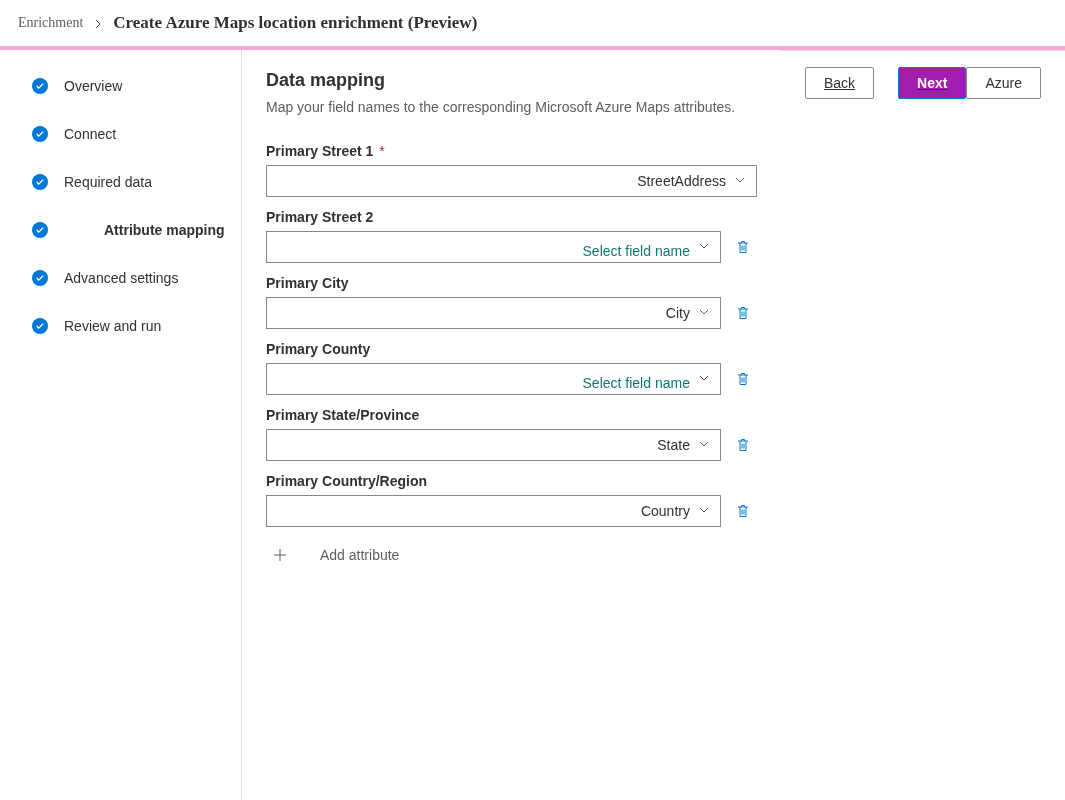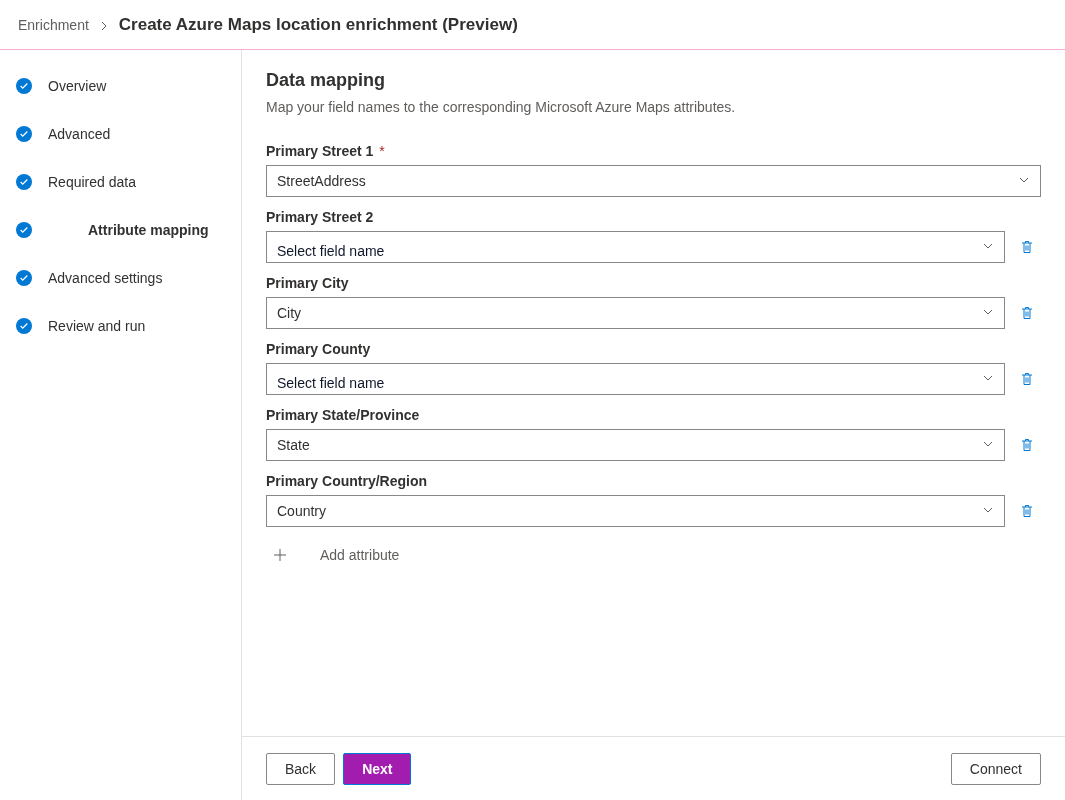--- a/index.html
+++ b/index.html
@@ -1,57 +1,57 @@
 <!DOCTYPE html>
 <html><head>
   <meta charset="utf-8">
   <style>
     * { box-sizing: border-box; margin: 0; padding: 0; }
     body { font-family: "Segoe UI", -apple-system, BlinkMacSystemFont, sans-serif; font-size: 14px; color: #323130; background: #fff; width: 1065px; height: 800px; overflow: hidden; }
 
-    .breadcrumb { height: 50px; display: flex; align-items: center; padding: 0 18px; border-bottom: 1px solid #f9a8d4; }
+    .breadcrumb { height: 50px; display: flex; align-items: center; padding: 0 18px; border-bottom: 4px solid #f9a8d4; font-family: Liberation Serif, serif; }
     .breadcrumb-root { color: #605e5c; font-size: 14px; }
     .breadcrumb-sep { margin: 0 10px; color: #605e5c; }
     .breadcrumb-sep svg { vertical-align: middle; }
     .breadcrumb-current { font-size: 17px; font-weight: 600; color: #323130; }
 
     .content-area { display: flex; height: calc(100% - 50px); }
 
-    .sidebar { width: 242px; border-right: 1px solid #e1e1e1; padding: 28px 0; }
+    .sidebar { width: 242px; border-right: 1px solid #e1e1e1; padding: 28px 16px; }
     .step { display: flex; align-items: center; padding-left: 16px; margin-bottom: 32px; position: relative; cursor: default; }
     .step-icon { width: 16px; height: 16px; border-radius: 50%; background: #0078d4; display: inline-flex; align-items: center; justify-content: center; margin-right: 16px; flex-shrink: 0; }
     .step-icon svg { fill: #fff; width: 10px; height: 10px; }
     .step-label { font-size: 14px; color: #323130; }
     .step.active .step-label { font-weight: 600; margin-left: 40px; }
     .step.completed .step-label { font-weight: 400; }
 
-    .main { flex: 1; display: flex; flex-direction: column; }
+    .main { flex: 1; display: flex; flex-direction: row; }
     .scroll-region { flex: 1; padding: 20px 24px 0 24px; overflow-y: auto; }
     .main-title { font-size: 18px; font-weight: 600; margin-bottom: 8px; }
     .main-desc { font-size: 14px; color: #605e5c; margin-bottom: 28px; }
 
     .section-title { font-size: 16px; font-weight: 600; margin-bottom: 14px; }
 
     .field-group { margin-bottom: 12px; }
     .field-label { font-size: 14px; font-weight: 600; margin-bottom: 6px; display: block; }
     .required-asterisk { color: #a4262c; font-weight: normal; margin-left: 2px; }
-    .select-box { flex: 1; height: 32px; border: 1px solid #8a8886; background: #fff; display: flex; align-items: center; justify-content: space-between; padding: 0 10px; cursor: pointer; max-width: 784px; position: relative; }
+    .select-box { flex: 1; height: 32px; border: 1px solid #8a8886; background: #fff; display: flex; align-items: center; justify-content: flex-end; padding: 0 10px; cursor: pointer; max-width: 784px; position: relative; }
     .select-value { font-size: 14px; color: #323130; }
-    .select-value.placeholder { color: #0f172a; margin-top: 8px; }
+    .select-value.placeholder { color: #0f766e; margin-top: 8px; }
     .select-chevron { flex-shrink: 0; margin-left: 8px; }
     .select-chevron svg { width: 12px; height: 12px; }
 
     .delete-btn { width: 28px; height: 28px; display: flex; align-items: center; justify-content: center; margin-left: 8px; cursor: pointer; background: none; border: none; }
     .delete-btn svg { width: 16px; height: 16px; stroke: #0078d4; fill: none; }
 
     .add-attr-btn { display: flex; align-items: center; background: none; border: none; cursor: pointer; color: #605e5c; padding: 8px 6px; margin-top: 4px; font-size: 14px; gap: 24px; }
     .add-attr-btn svg { width: 16px; height: 16px; margin-right: 8px; }
 
     .footer { border-top: 1px solid #e1e1e1; height: 64px; display: flex; align-items: center; padding: 0 24px; justify-content: space-between; }
-    .footer-left { display: flex; gap: 8px; }
+    .footer-left { display: flex; gap: 24px; text-decoration: underline; }
     .btn { height: 32px; padding: 0 18px; font-size: 14px; border-radius: 2px; cursor: pointer; border: 1px solid #8a8886; background: #fff; color: #323130; }
     .btn.primary { background: #a21caf; border-color: #0078d4; color: #fff; font-weight: 600; }
 
     .field-row-wrap { display: flex; align-items: center; width: 100%; }
   </style>
 </head>
 <body>
 
 <div class="breadcrumb">
   <span class="breadcrumb-root">Enrichment</span>
@@ -73,21 +73,21 @@
           </svg>
         </span>
       <span class="step-label">Overview</span>
     </div>
     <div class="step completed">
       <span class="step-icon">
           <svg viewBox="0 0 12 12">
             <path d="M4.5 7.5 L2.5 5.5 L1.5 6.5 L4.5 9.5 L10.5 3.5 L9.5 2.5 Z"></path>
           </svg>
         </span>
-      <span class="step-label">Advanced</span>
+      <span class="step-label">Connect</span>
     </div>
     <div class="step completed">
       <span class="step-icon">
           <svg viewBox="0 0 12 12">
             <path d="M4.5 7.5 L2.5 5.5 L1.5 6.5 L4.5 9.5 L10.5 3.5 L9.5 2.5 Z"></path>
           </svg>
         </span>
       <span class="step-label">Required data</span>
     </div>
     <div class="step active">
@@ -227,17 +227,17 @@
         <span>Add attribute</span>
       </button>
     </div>
 
     <div class="footer">
       <div class="footer-left">
         <button class="btn">Back</button>
         <button class="btn primary">Next</button>
       </div>
       <div>
-        <button class="btn">Connect</button>
+        <button class="btn">Azure</button>
       </div>
     </div>
   </div>
 </div>
 
 </body></html>

